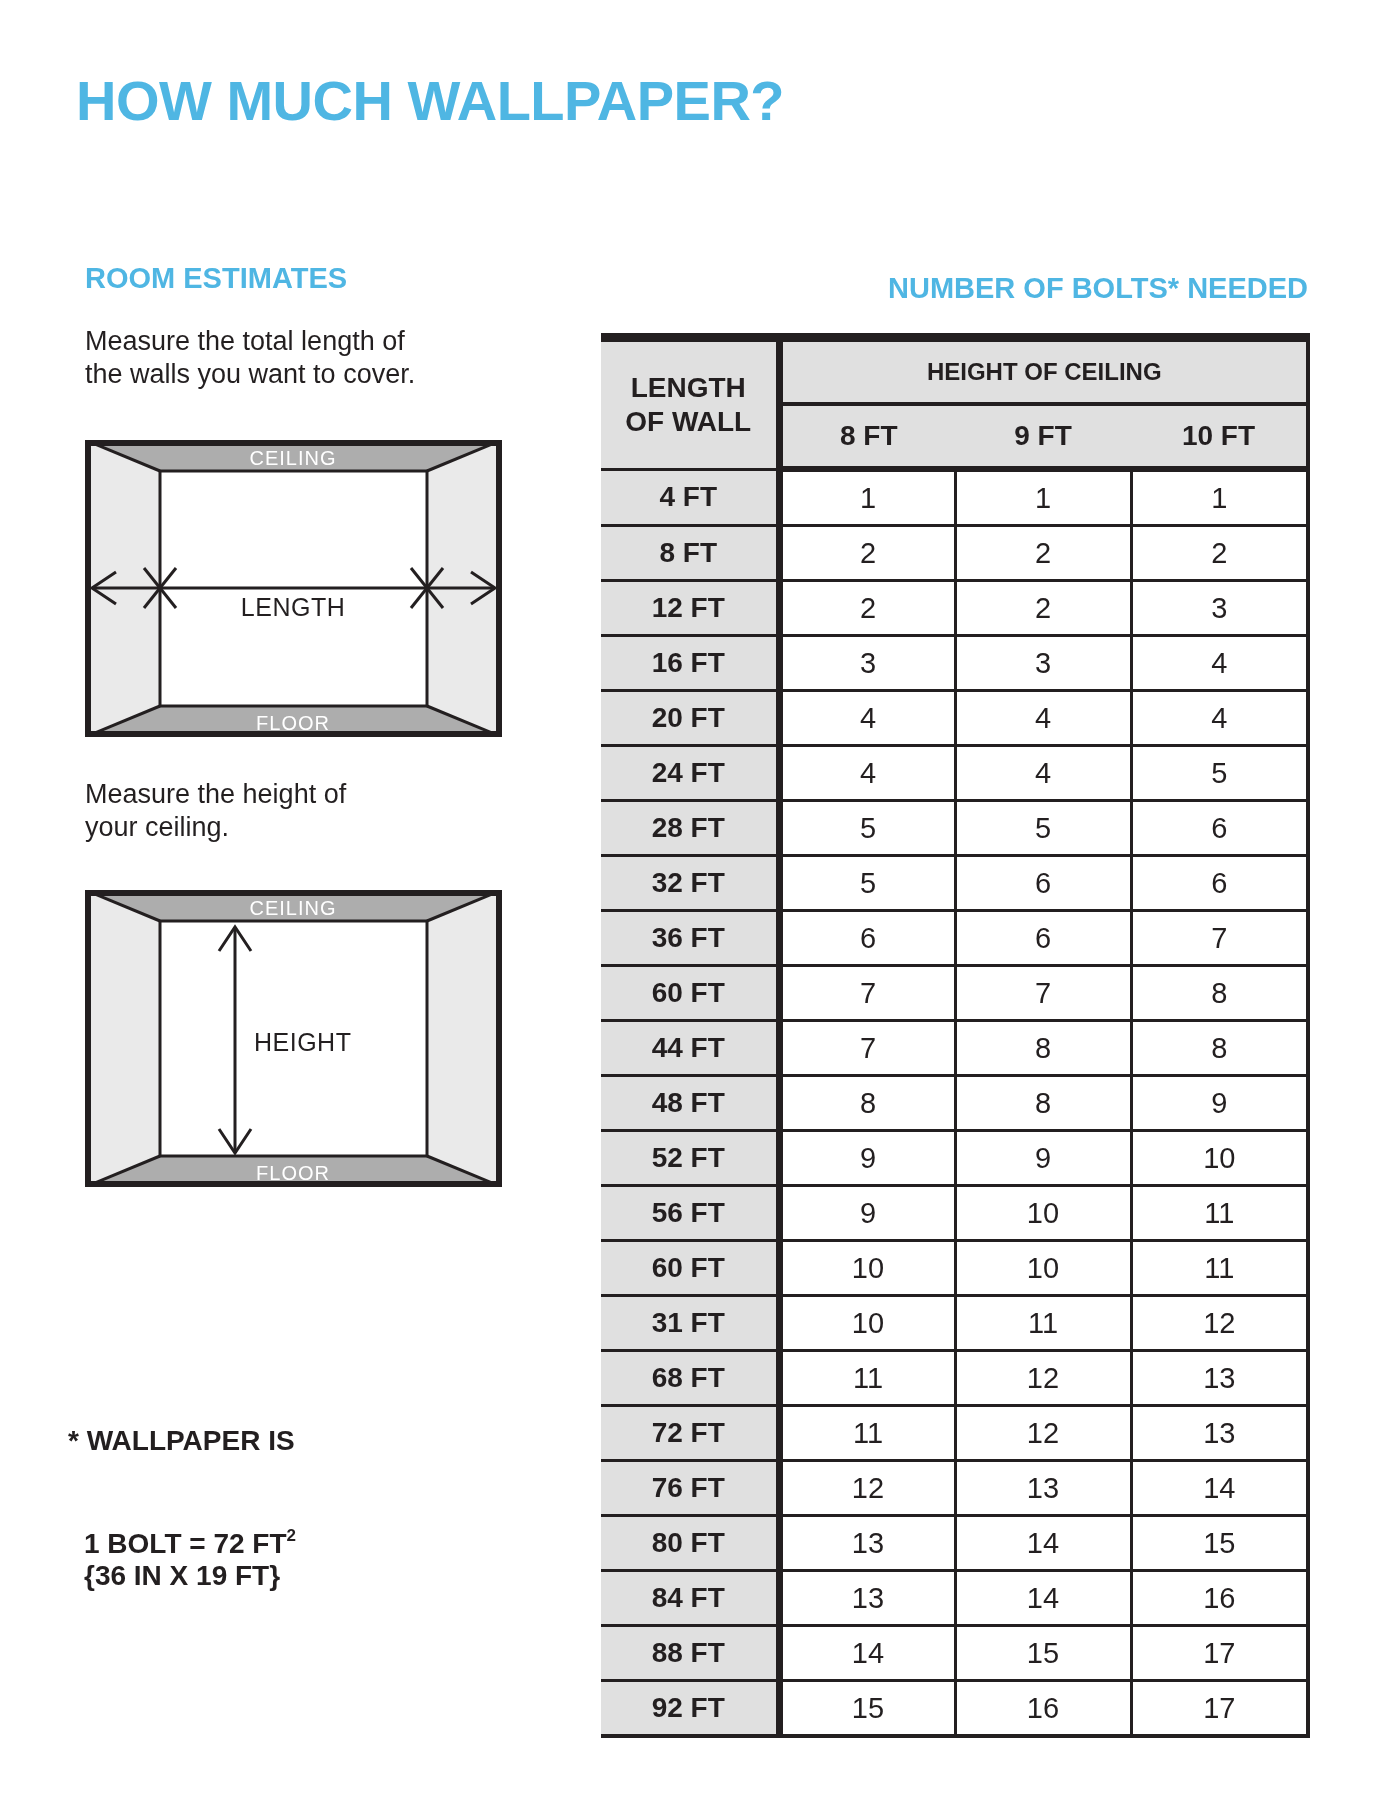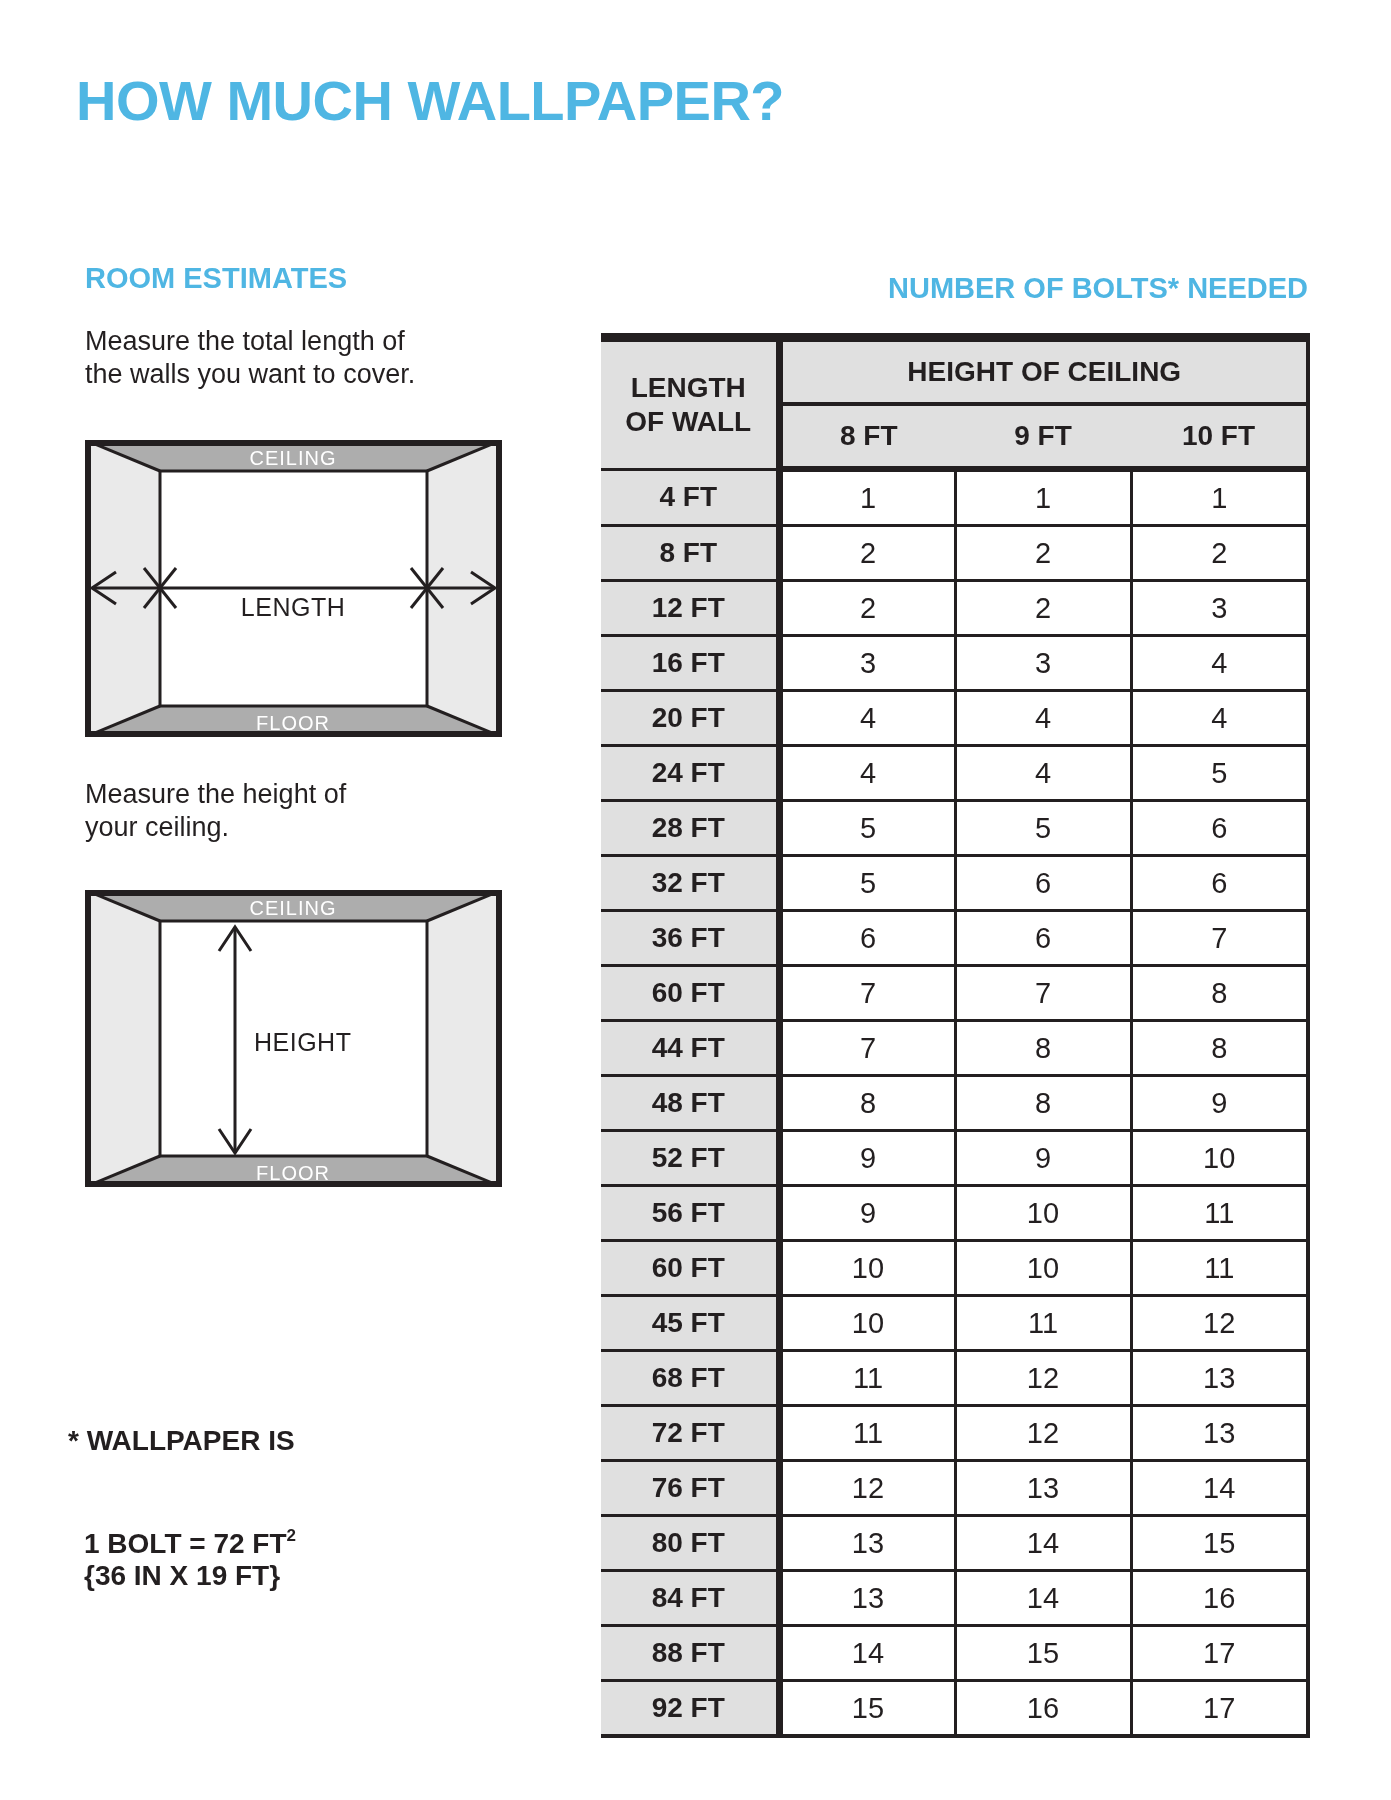--- a/index.html
+++ b/index.html
@@ -59,21 +59,21 @@
     color: var(--text, #231F20);
   }
   th.len-head {
     background: var(--cell-gray, #E0E0E0);
     border-right: 7px solid var(--line, #231F20);
     font-size: 28px; font-weight: bold; line-height: 34px;
   }
   th.ceil-head {
     background: var(--cell-gray, #E0E0E0);
     border-bottom: 4px solid var(--line, #231F20);
-    height: 60px; font-size: 28px; font-weight: bold;
+    height: 60px; font-size: 24px; font-weight: bold;
   }
   tr.sub th {
     background: var(--cell-gray, #E0E0E0);
     border-bottom: 6px solid var(--line, #231F20);
     border-left: none; border-right: none;
     height: 60px; font-size: 28px; font-weight: bold;
   }
   tbody th.len {
     background: var(--cell-gray, #E0E0E0);
     border-top: 3px solid var(--line, #231F20);
@@ -274,21 +274,21 @@
             <td>10</td>
             <td>11</td>
           </tr>
           <tr>
             <th class="len">60 FT</th>
             <td>10</td>
             <td>10</td>
             <td>11</td>
           </tr>
           <tr>
-            <th class="len">45 FT</th>
+            <th class="len">31 FT</th>
             <td>10</td>
             <td>11</td>
             <td>12</td>
           </tr>
           <tr>
             <th class="len">68 FT</th>
             <td>11</td>
             <td>12</td>
             <td>13</td>
           </tr>

